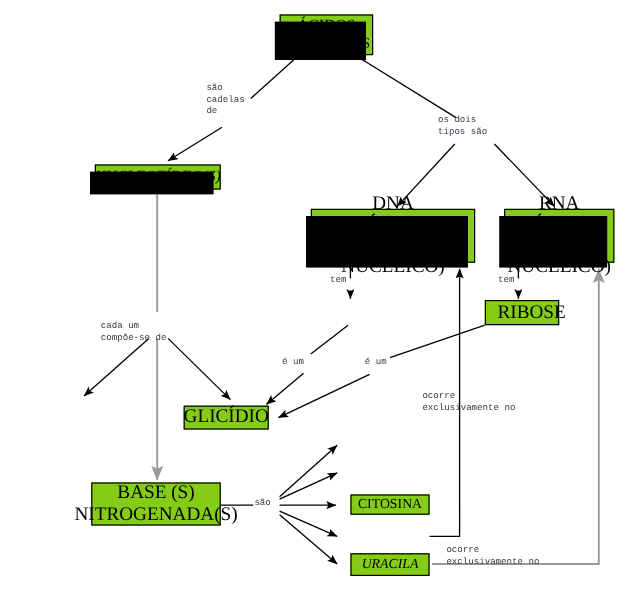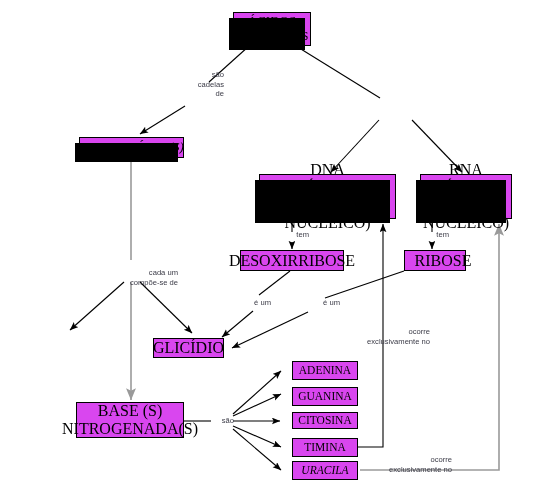--- a/index.html
+++ b/index.html
@@ -8,45 +8,45 @@
     width:536px;height:499px;
     background:#ffffff;
     overflow:hidden;
     font-family:"Liberation Serif", serif;
   }
   svg#wires{position:absolute;left:0;top:0;width:536px;height:499px;}
   .node{
     position:absolute;
     box-sizing:border-box;
     border:1.3px solid #000;
-    background:#d946ef;
+    background:#84cc16;
     display:flex;
     align-items:center;
     justify-content:center;
     text-align:center;
     font-family:"Liberation Serif", serif;
     color:#000;
     line-height:1.12;
     z-index:3;
   }
   .node.shadow::after{
     content:"";
     position:absolute;
     left:-5px;top:5px;
     width:100%;height:100%;
     background:#000;
     z-index:-1;
   }
   .node .txt{position:relative;z-index:2;white-space:pre-line;}
   .elabel{
     position:absolute;
-    font-family:Liberation Sans, sans-serif;
+    font-family:Liberation Mono, monospace;
     font-size:7.6px;
     color:#3a3a46;
-    text-align:right;
+    text-align:left;
     line-height:1.28;
     white-space:pre-line;
     z-index:4;
     background:transparent;
   }
   .f13{font-size:13px;}
   .f12{font-size:16px;font-family:Liberation Serif, serif;}
   .f11{font-size:11.5px;}
 </style>
 </head>
@@ -127,62 +127,52 @@
 (ÁCIDO DESOXIRRIBO-
 NUCLÉICO)</span>
   </div>
 
   <div class="node shadow f12" style="left:420px;top:174px;width:92px;height:45px;">
     <span class="txt">RNA
 (ÁCIDO RIBO-
 NUCLÉICO)</span>
   </div>
 
-  <div class="node f12" style="left:240px;top:250px;width:104px;height:21px;">
-    <span class="txt">DESOXIRRIBOSE</span>
-  </div>
 
   <div class="node f12" style="left:404px;top:250px;width:62px;height:21px;padding-left:16px;">
     <span class="txt">RIBOSE</span>
   </div>
 
 
   <div class="node f12" style="left:153px;top:338px;width:71px;height:20px;">
     <span class="txt">GLICÍDIO</span>
   </div>
 
   <div class="node f12" style="left:76px;top:402px;width:108px;height:36px;">
     <span class="txt">BASE (S)
 NITROGENADA(S)</span>
   </div>
 
-  <div class="node f11" style="left:292px;top:361px;width:66px;height:19px;">
-    <span class="txt">ADENINA</span>
-  </div>
 
-  <div class="node f11" style="left:292px;top:387px;width:66px;height:19px;">
-    <span class="txt">GUANINA</span>
-  </div>
 
   <div class="node f11" style="left:292px;top:412px;width:66px;height:17px;">
     <span class="txt">CITOSINA</span>
   </div>
 
-  <div class="node f11" style="left:292px;top:438px;width:66px;height:19px;">
-    <span class="txt">TIMINA</span>
-  </div>
 
   <div class="node f11" style="left:292px;top:461px;width:66px;height:19px;font-style:italic;">
     <span class="txt">URACILA</span>
   </div>
 
   <div class="elabel" style="left:172px;top:70px;width:52px;">são
 cadelas
 de</div>
 
+  <div class="elabel" style="left:365px;top:97px;width:60px;">os dois
+tipos são</div>
 
   <div class="elabel" style="left:275px;top:230px;width:34px;">tem</div>
 
   <div class="elabel" style="left:415px;top:230px;width:34px;">tem</div>
 
   <div class="elabel" style="left:84px;top:268px;width:94px;">cada um
 compõe-se de</div>
 
   <div class="elabel" style="left:235px;top:298px;width:36px;">é um</div>
 

